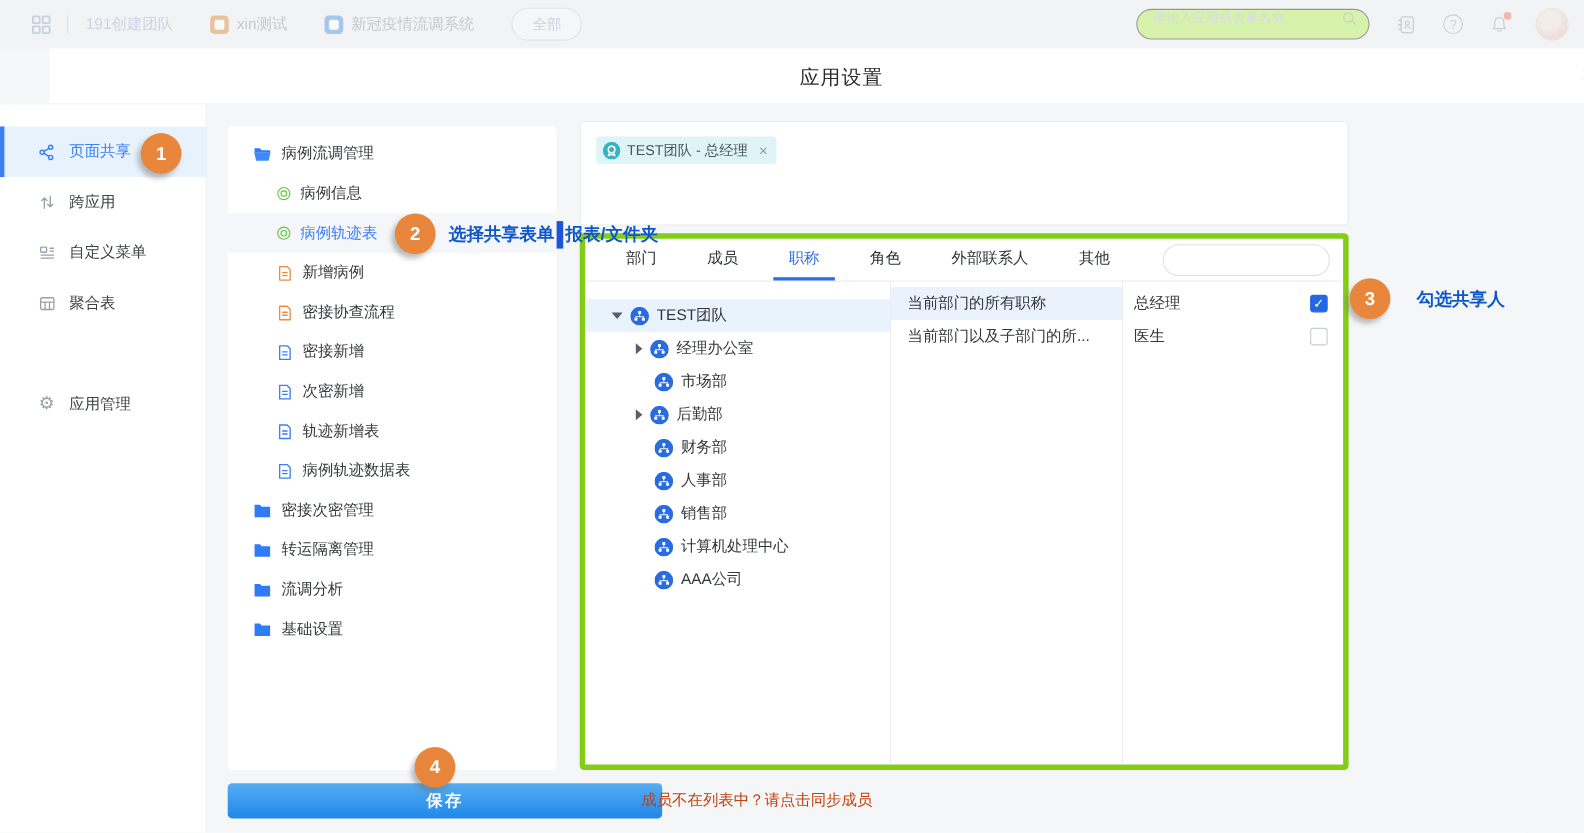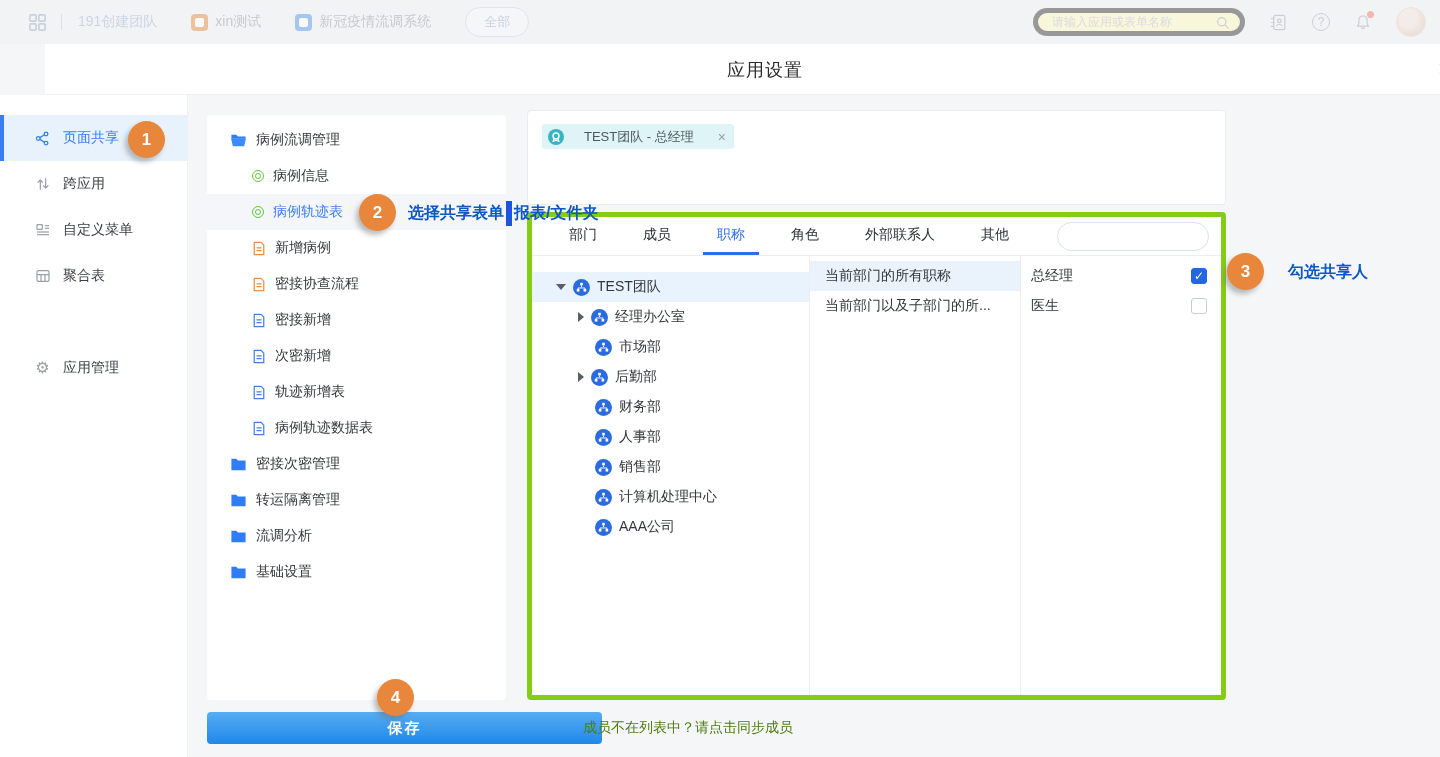--- a/index.html
+++ b/index.html
@@ -9,21 +9,21 @@
   
   .topbar { position:absolute; left:0; top:0; width:1440px; height:44px; background:#f2f3f5; }
   .topbar-inner { display:flex; align-items:center; height:44px; padding:0 14px 0 28px; opacity:.5; }
   .tb-divider { width:1px; height:16px; background:#c9cdd6; margin:0 16px 0 14px; }
   .ws-tab { display:flex; align-items:center; gap:7px; margin-right:34px; font-size:14px; color:#9aa0ab; white-space:nowrap; }
   .ws-tab.first { color:#a9b6da; }
   .app-sq { width:17px; height:17px; border-radius:4px; position:relative; }
   .app-sq::after { content:""; position:absolute; left:4px; top:4px; right:4px; bottom:4px; background:#fff; border-radius:2px; }
   .pill-all { padding:5px 18px; border:1px solid #ccd5e8; border-radius:15px; font-size:13px; color:#9fb0d6; background:#f9fafc; }
   .tb-right { margin-left:auto; display:flex; align-items:center; gap:24px; }
-  .tb-search { display:flex; align-items:center; width:212px; height:28px; border:5px solid #404040; border-radius:14px; padding:0 10px 0 14px; background:#fef9c3; }
+  .tb-search { display:flex; align-items:flex-start; width:212px; height:28px; border:1px solid #404040; border-radius:14px; padding:0 10px 0 14px; background:#bef264; }
   .tb-search input { flex:1; border:none; outline:none; background:transparent; font-size:12px; color:#777; font-family:inherit; }
   .tb-search input::placeholder { color:#c3c7ce; }
   .icon-line { stroke:#a7abb3; stroke-width:1.5; fill:none; stroke-linecap:round; stroke-linejoin:round; }
   .help-circ { width:18px; height:18px; border:1.5px solid #a7abb3; border-radius:50%; color:#a7abb3; font-size:12px; display:flex; align-items:center; justify-content:center; }
   .bell-wrap { position:relative; }
   .bell-dot { position:absolute; right:-2px; top:-2px; width:7px; height:7px; border-radius:50%; background:#ef7e6c; }
   .avatar { width:30px; height:30px; border-radius:50%; background:radial-gradient(circle at 40% 35%, #f7e7de 0 35%, #ecd2c4 60%, #e3c3b2 100%); border:1px solid #e5d6cc; }
 
   
   .modal-header { position:absolute; left:0; top:44px; width:1440px; height:51px; background:#fff; border-bottom:1px solid #eef0f2;margin-left:45px; }
@@ -47,21 +47,21 @@
   .tree-card { position:absolute; left:207px; top:20px; width:299px; height:585px; background:#fff; border-radius:4px; padding-top:7px; }
   .ft-row { height:36px; display:flex; align-items:center; gap:9px; font-size:14px; color:#35383d; cursor:pointer; }
   .ft-row.lvl0 { padding-left:23px; }
   .ft-row.lvl1 { padding-left:45px; }
   .ft-row.selected { background:#f4f6f9; color:#3a7ef2; }
   .ring-icon { width:12px; height:12px; border:1.6px solid #62c53d; border-radius:50%; position:relative; flex:0 0 auto; }
   .ring-icon::after { content:""; position:absolute; left:2px; top:2px; right:2px; bottom:2px; border:1.4px solid #62c53d; border-radius:50%; }
 
   
   .chip-card { position:absolute; left:527px; top:15px; width:699px; height:95px; background:#fff; border:1px solid #e9ebef; border-radius:4px; padding:13px 14px; }
-  .chip { display:inline-flex; align-items:center; gap:20px; height:25px; padding:0 8px 0 6px; background:#dff4f7; border-radius:3px; font-size:13px; color:#4d565e; }
+  .chip { display:inline-flex; align-items:center; gap:6px; height:25px; padding:0 8px 0 6px; background:#dff4f7; border-radius:3px; font-size:13px; color:#4d565e; }
   .chip-x { color:#93a0a6; font-size:14px; margin-left:4px; cursor:pointer; }
 
   
   .picker-card { position:absolute; left:527px; top:117px; width:699px; height:488px; background:#fff; border:5px solid #84cc16; border-radius:4px; }
   .tabs-row { position:relative; height:39px; border-bottom:1px solid #ebedf0; display:flex; align-items:stretch; padding-left:14px; }
   .tab { display:flex; align-items:center; padding:0 14px; margin:0 9px; font-size:14px; color:#2b2f36; cursor:pointer; border-bottom:3px solid transparent; }
   .tab.active { color:#2e6ee8; border-bottom-color:#2e6ee8; }
   .tab-search { position:absolute; right:12px; top:5px; width:152px; height:29px; border:1px solid #dde1e7; border-radius:15px; display:flex; align-items:center; padding:0 10px; }
   .tab-search input { flex:1; border:none; outline:none; font-size:12px; font-family:inherit; background:transparent; }
   .cols { position:absolute; left:0; top:39px; right:0; bottom:0; display:flex; }
@@ -78,21 +78,21 @@
   .caret.none { width:10px; }
   .scope-row { height:30px; display:flex; align-items:center; padding-left:15px; font-size:14px; color:#33363b; cursor:pointer; white-space:nowrap; overflow:hidden; }
   .scope-row.selected { background:#eaf2fc; }
   .title-row { height:30px; display:flex; align-items:center; padding:0 14px 0 10px; font-size:14px; color:#33363b; cursor:pointer; }
   .title-row .grow { flex:1; }
   .cb { width:16px; height:16px; border-radius:3px; border:1px solid #c8cdd5; background:#fff; display:flex; align-items:center; justify-content:center; cursor:pointer; }
   .cb.checked { background:#2467e4; border-color:#2467e4; color:#fff; font-size:12px; font-weight:bold; }
 
   
   .save-btn { position:absolute; left:207px; top:617px; width:395px; height:32px; border:none; border-radius:4px; background:linear-gradient(180deg,#56adf3 0%,#1f88e9 100%); color:#fff; font-size:15px; font-family:inherit; letter-spacing:2px; cursor:pointer;font-weight:bold; }
-  .sync-hint { position:absolute; left:583px; top:624px; font-size:14px; color:#4d7c0f; cursor:pointer;font-family:Liberation Mono, monospace; }
+  .sync-hint { position:absolute; left:583px; top:624px; font-size:14px; color:#c2410c; cursor:pointer;font-family:Liberation Mono, monospace; }
 
   
   .anno { position:absolute; pointer-events:none; }
   .anno-circle { position:absolute; width:37px; height:37px; border-radius:50%; background:#e8873c; color:#fff; font-size:17px; font-weight:bold; display:flex; align-items:center; justify-content:center; box-shadow:-3px 4px 5px rgba(110,110,110,.45); }
   .anno-text { position:absolute; font-size:16px; font-weight:bold; color:#0d57c8; white-space:nowrap; display:flex; align-items:center; }
   .text-cursor { display:inline-block; width:6px; height:25px; background:#1d55d8; margin:0 2px; }
 
   svg { display:block; }
 </style>
 </head>

